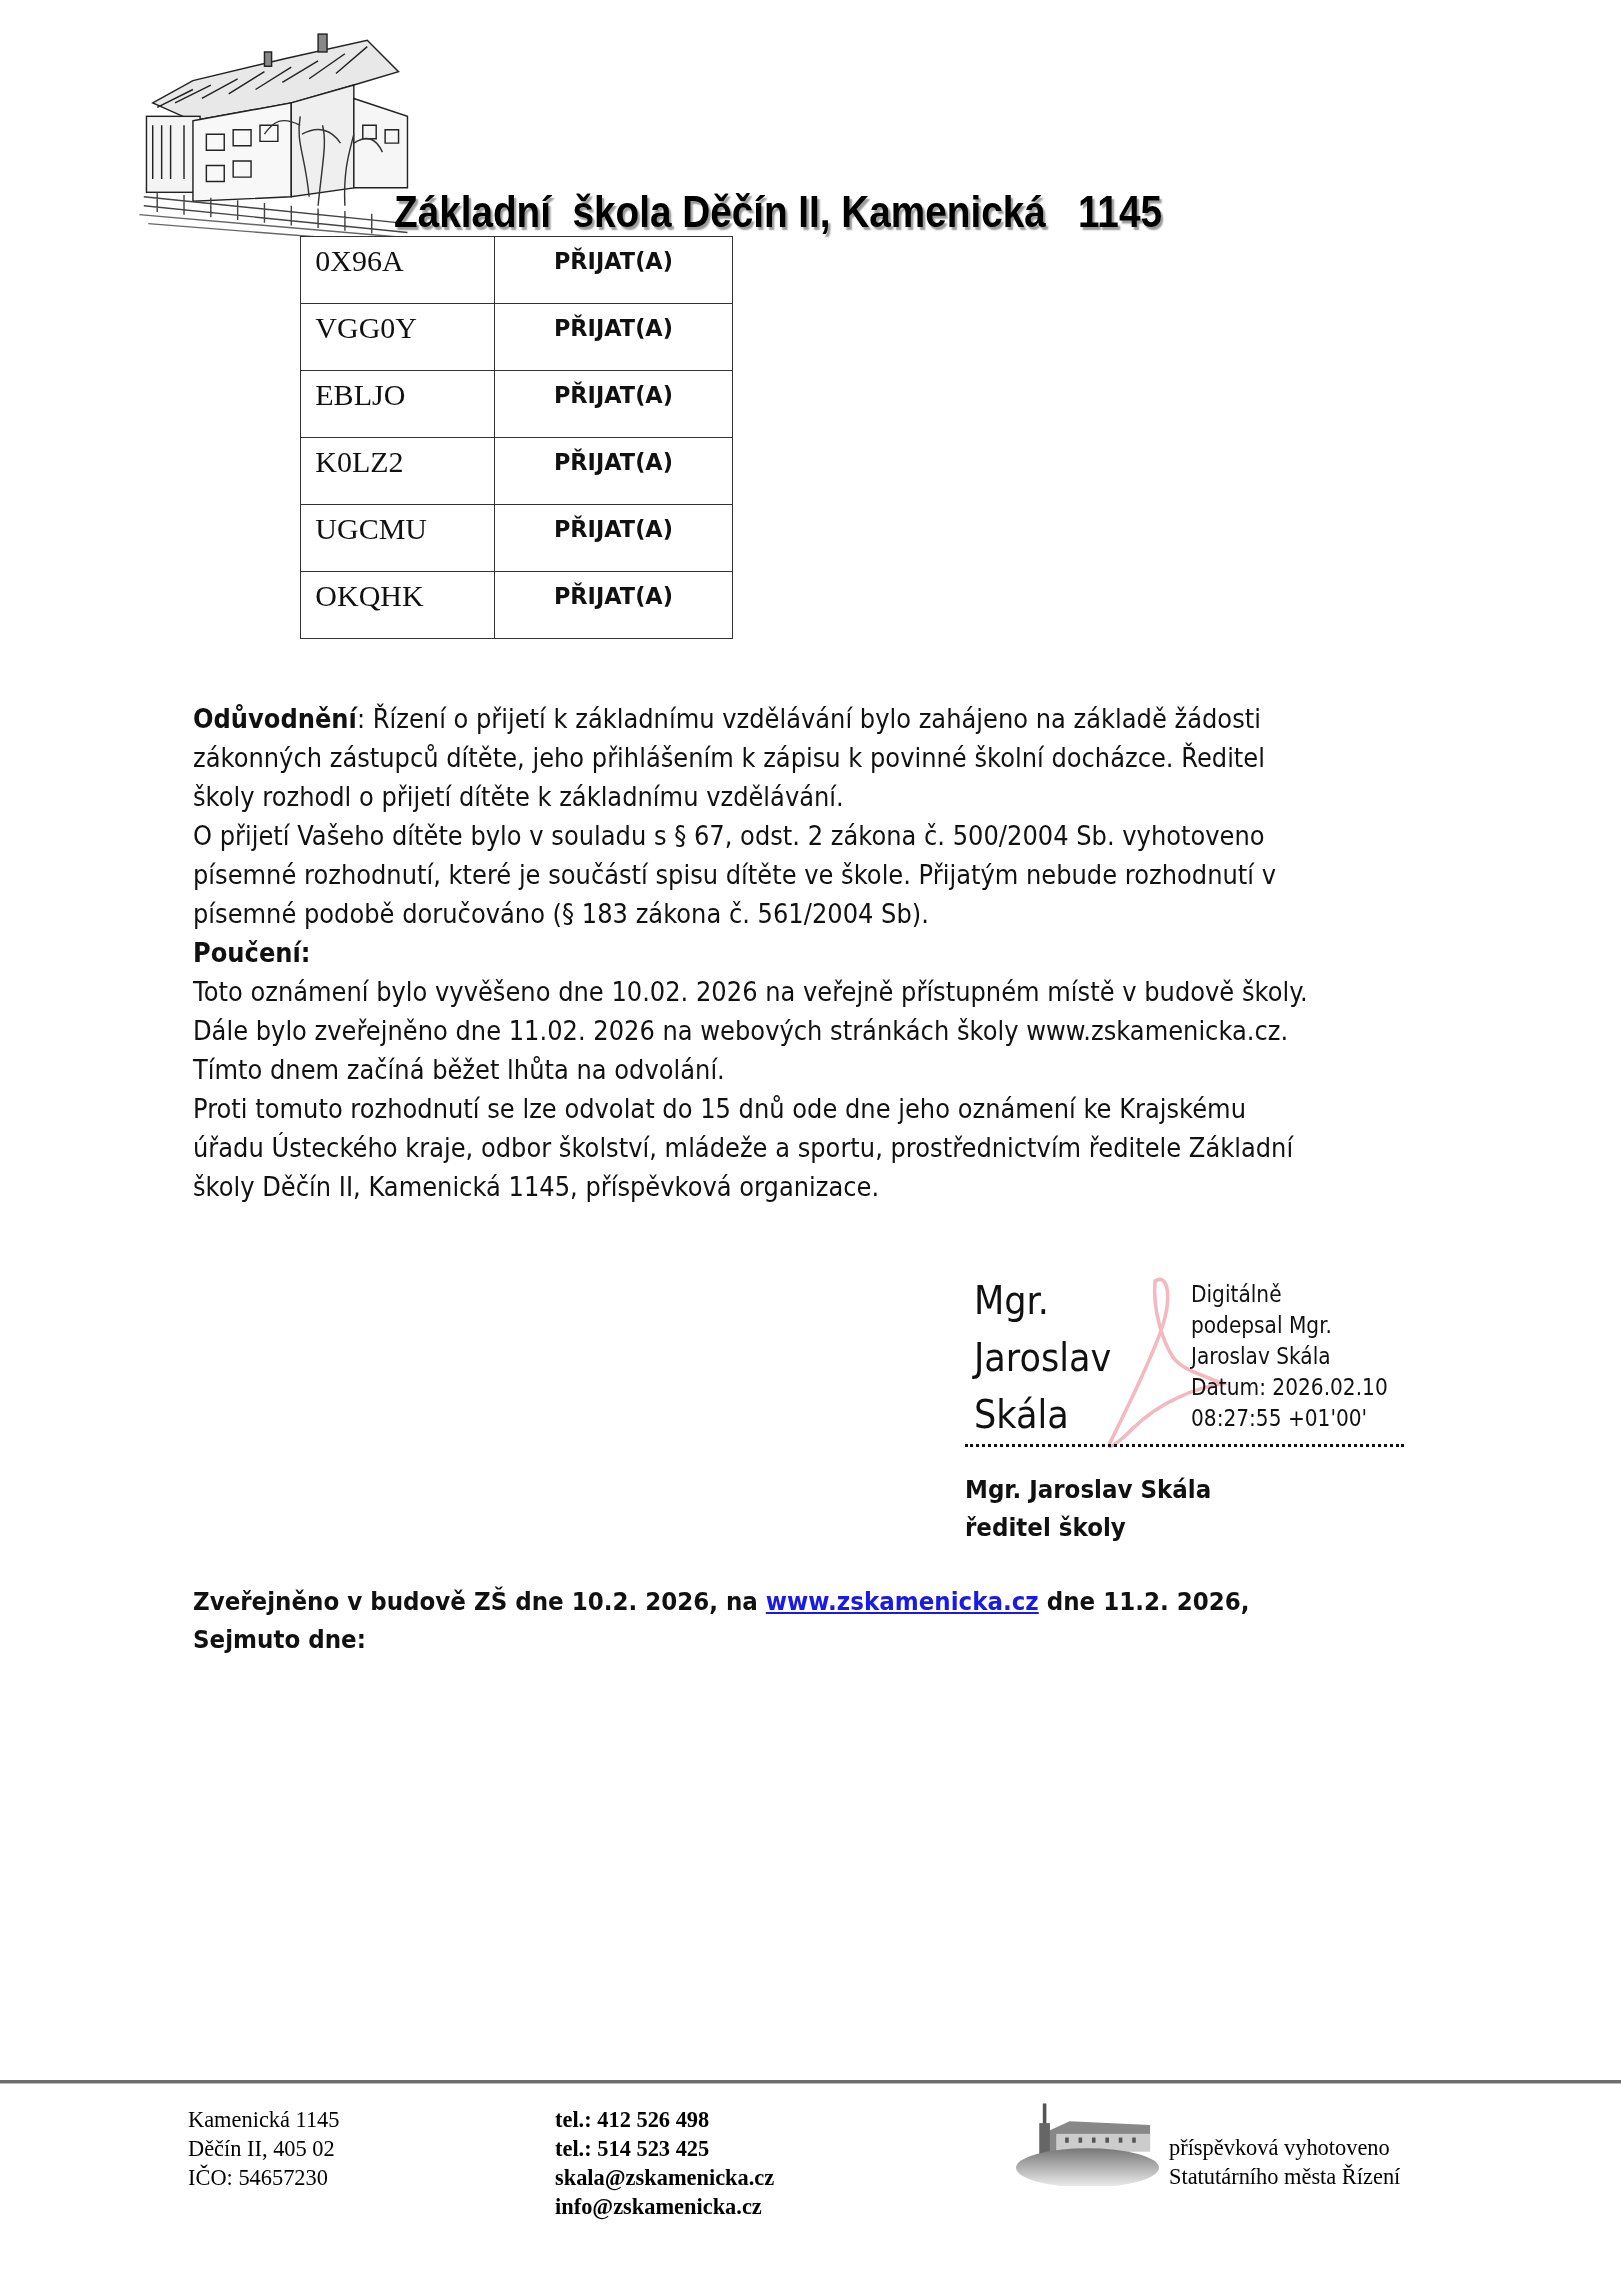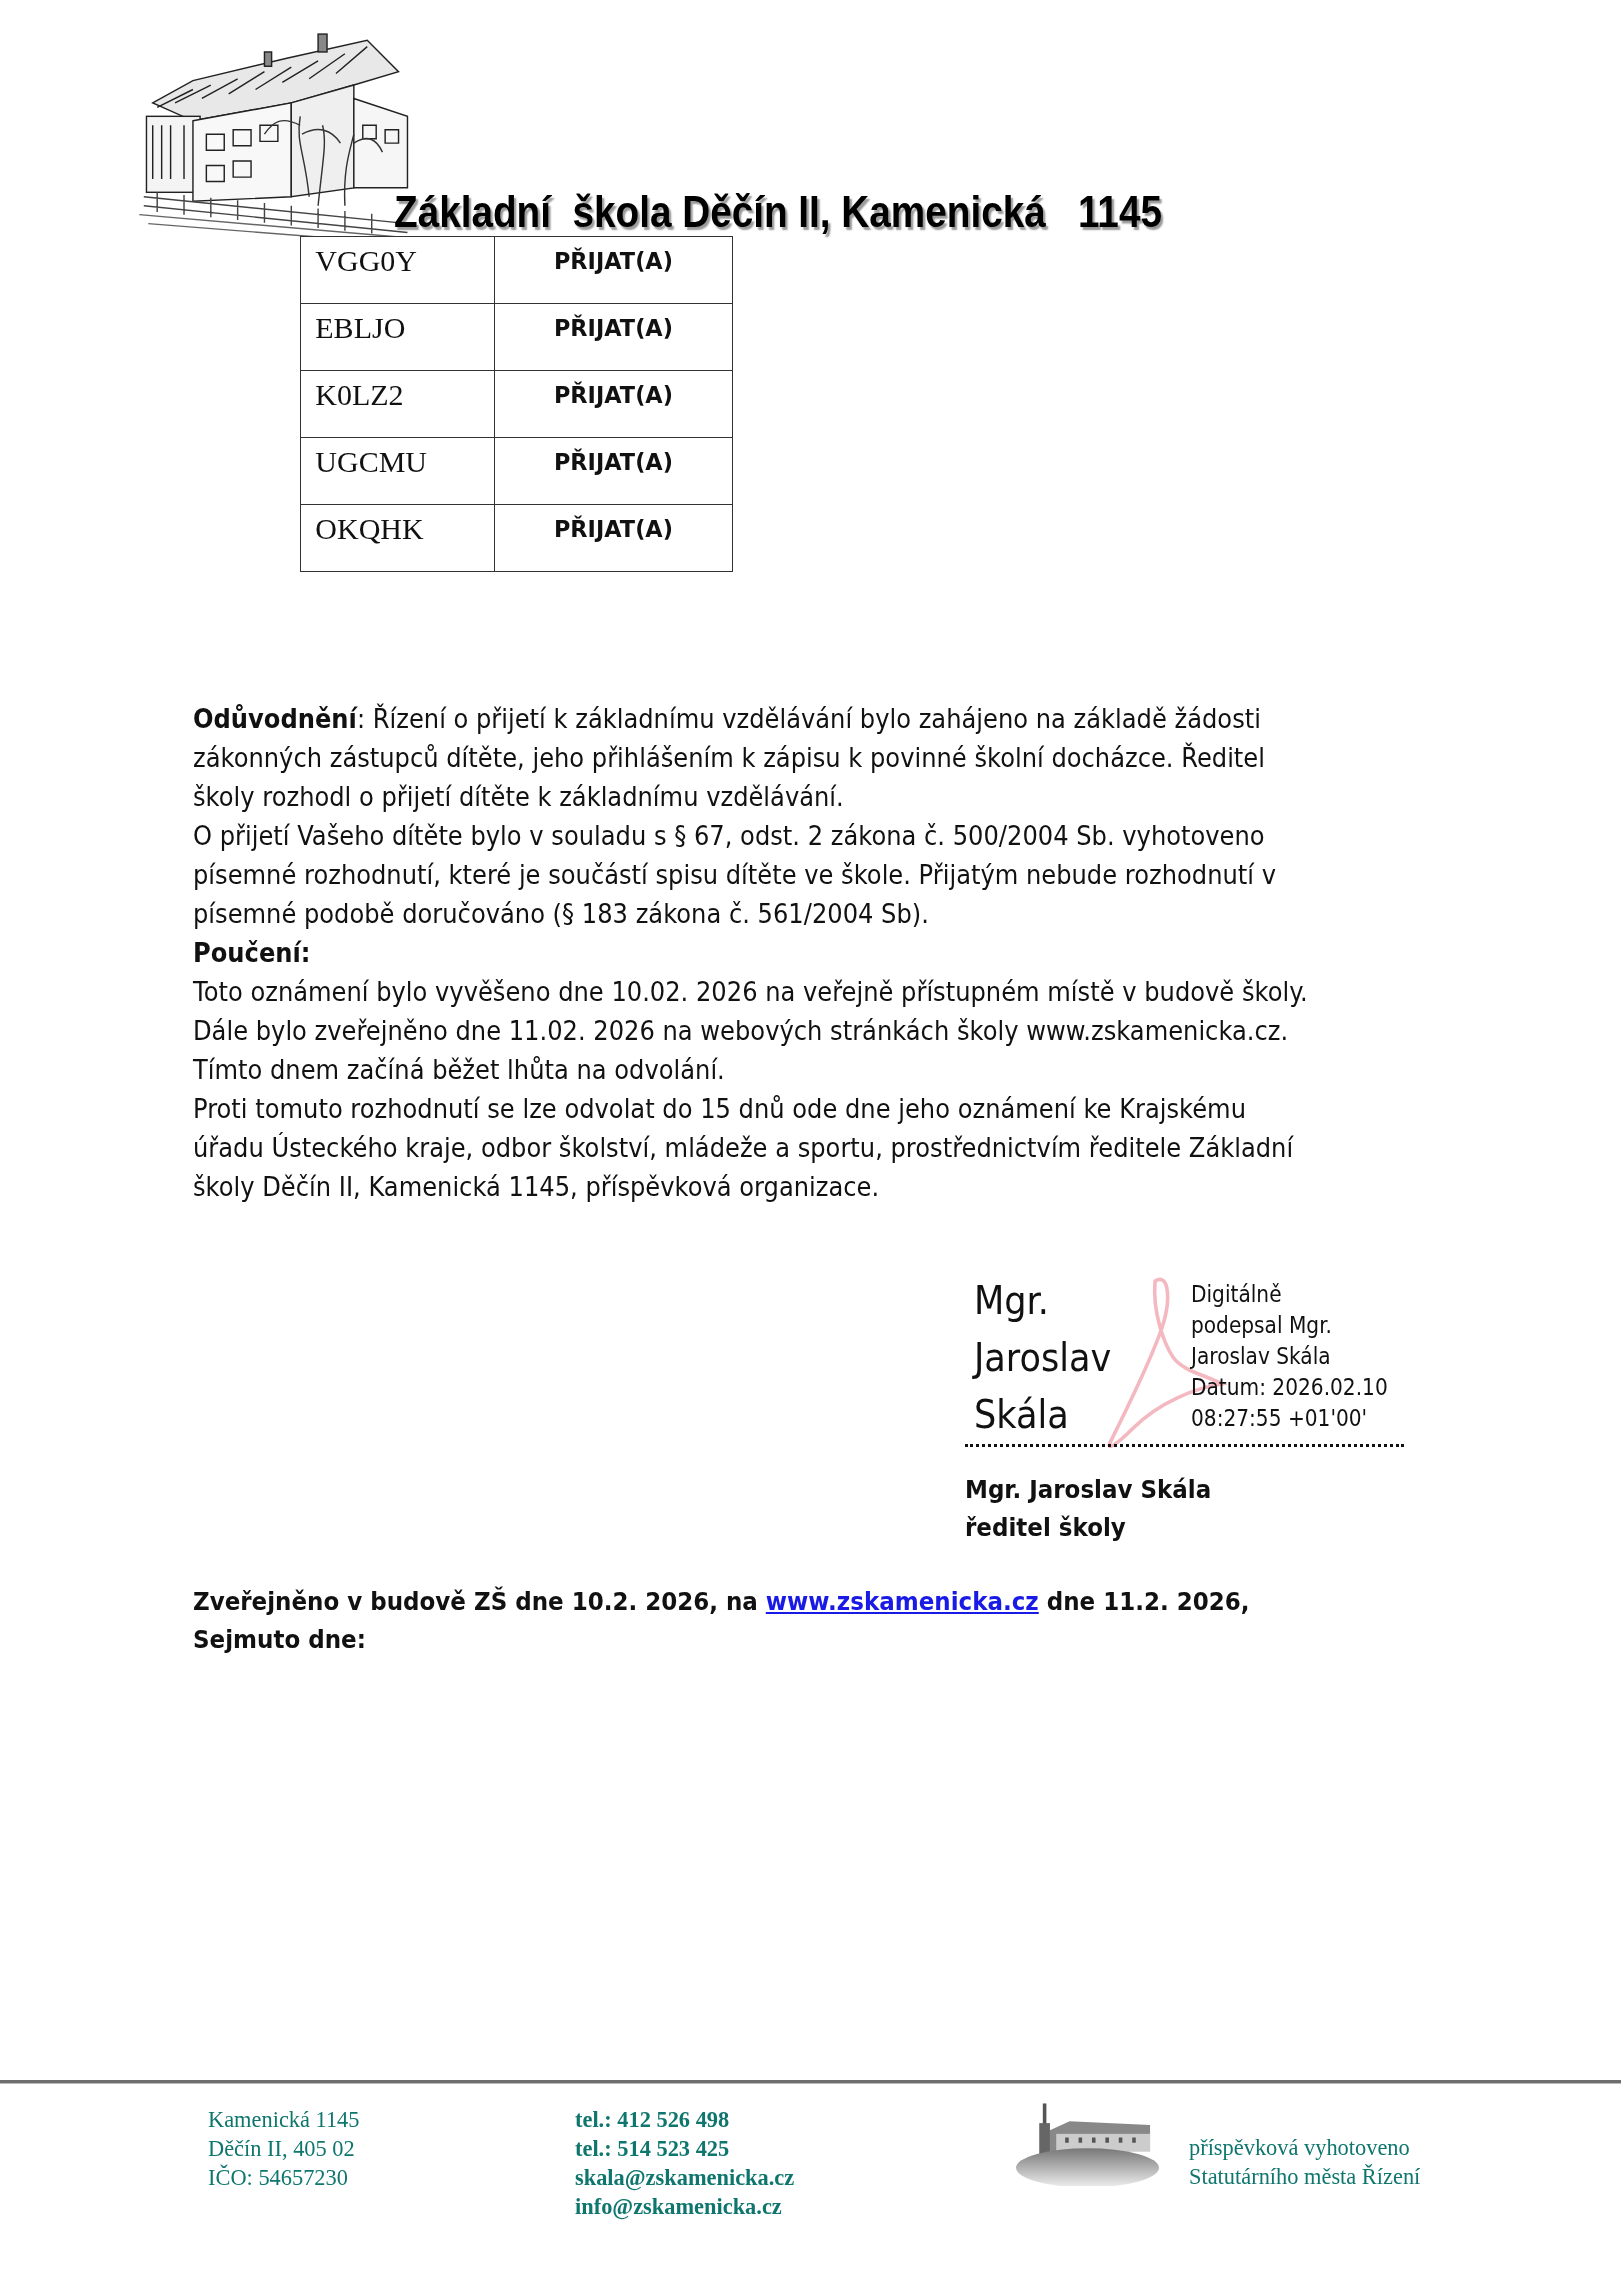--- a/index.html
+++ b/index.html
@@ -43,21 +43,21 @@
   #sig-details { left: 1191px; top: 1279px; font-family: "DejaVu Sans", sans-serif; font-size: 22.4px; line-height: 31px; color: #111; transform: scaleX(0.9); transform-origin: left top; }
   #sig-dots { left: 965px; top: 1444px; width: 439px; border-top: 3.6px dotted #111; }
   #sig-printed { left: 965px; top: 1471px; font-family: "DejaVu Sans", sans-serif; font-weight: bold; font-size: 25px; line-height: 38px; transform: scaleX(0.92); transform-origin: left top; }
 
   
   #pub-note { left: 193px; top: 1583px; font-family: "DejaVu Sans", sans-serif; font-weight: bold; font-size: 25px; line-height: 38px; transform: scaleX(0.92); transform-origin: left top; }
   #pub-note a { color: #1a1ae6; text-decoration: underline; }
 
   
   #footer-rule { left: 0; top: 2080px; width: 1621px; height: 2.7px; background: #6e6e6e; border-bottom: 0.9px solid #bbb; }
-  .footer-col { font-family: "Liberation Serif", serif; font-size: 22.4px; line-height: 29px; color: #0f766e; margin-left: 20px; }
+  .footer-col { font-family: "Liberation Serif", serif; font-size: 22.4px; line-height: 29px; color: #000000; }
   #footer-col-1 { left: 188px; top: 2105px; }
   #footer-col-2 { left: 555px; top: 2105px; font-weight: bold; }
   #footer-logo { left: 1016px; top: 2096px; width: 143px; height: 90px; }
   #footer-col-3 { left: 1169px; top: 2133px; }
 </style>
 </head>
 <body>
 
 <div class="abs" id="header-art">
   <svg width="385" height="219" viewBox="0 0 430 245">
@@ -84,20 +84,24 @@
 
       <path d="M5,200 L300,230 M5,210 L300,240 M20,195 v22 M50,198 v22 M80,201 v22 M110,204 v22 M140,207 v22 M170,210 v22 M200,213 v22 M230,216 v22 M260,219 v22" stroke="#444"></path>
       <path d="M0,220 L290,245 M10,230 L200,245" stroke="#666"></path>
     </g>
   </svg>
 </div>
 <div class="abs" id="header-title">Základní  škola Děčín II, Kamenická   1145</div>
 
 <table class="abs" id="result-table">
   <tbody>
+    <tr>
+      <td class="code">0X96A</td>
+      <td class="status">PŘIJAT(A)</td>
+    </tr>
     <tr>
       <td class="code">VGG0Y</td>
       <td class="status">PŘIJAT(A)</td>
     </tr>
     <tr>
       <td class="code">EBLJO</td>
       <td class="status">PŘIJAT(A)</td>
     </tr>
     <tr>
       <td class="code">K0LZ2</td>

